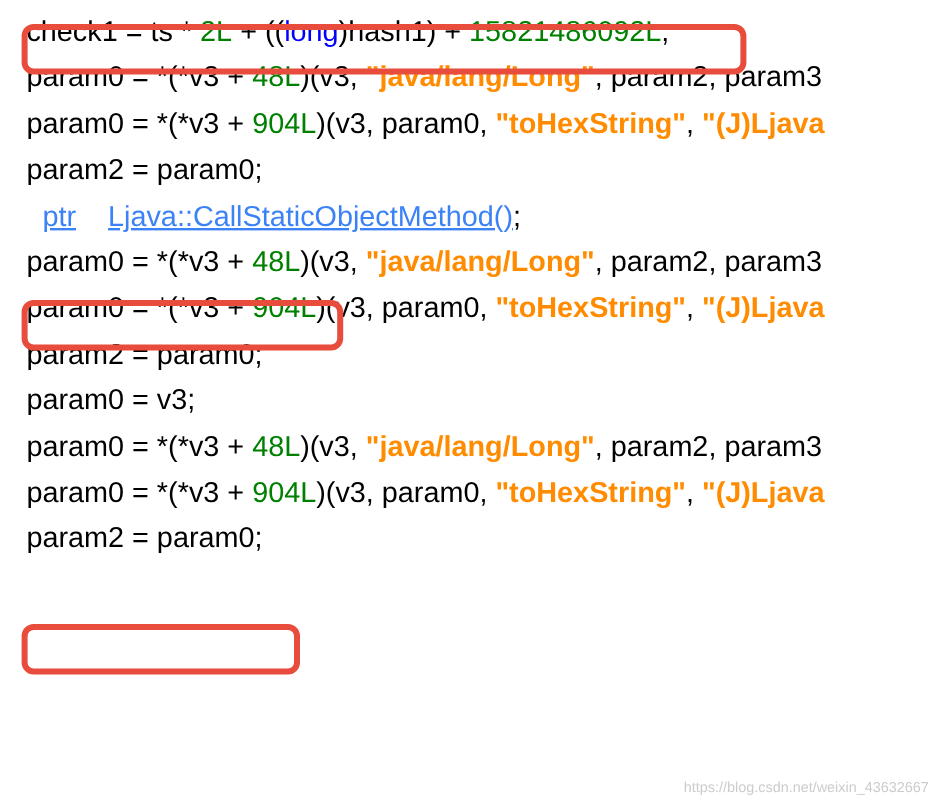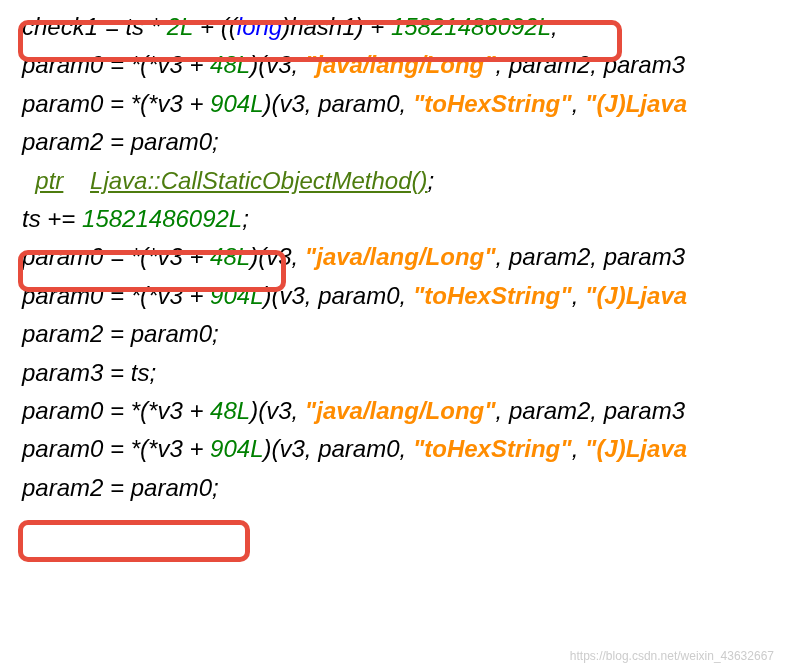--- a/index.html
+++ b/index.html
@@ -11,27 +11,26 @@
       width: 786px;
       height: 671px;
       overflow: hidden;
       position: relative;
     }
     .code-container { position: relative; }
     .line {
       white-space: pre;
       line-height: 1.6;
       position: relative;
-      font-style: italic;
     }
     .indent { display: inline-block; width: 12px; }
     .kw-num { color: #008000; font-weight: 500; }
     .kw-type { color: #0000ff; }
     .kw-str { color: #ff8c00; font-weight: 600; }
-    .kw-link { color: #4d7c0f; text-decoration: underline; }
+    .kw-link { color: #3b82f6; text-decoration: underline; }
     .plain { color: #000; }
     .highlight-box {
       position: absolute;
       border: 5px solid #e74c3c;
       border-radius: 10px;
       pointer-events: none;
       z-index: 5;
     }
     .hl1 { top: 12px; left: 8px; width: 604px; height: 42px; }
     .hl2 { top: 242px; left: 8px; width: 268px; height: 42px; }
@@ -60,30 +59,29 @@
 
   <div class="line"><span class="indent"></span><span class="plain">param0 = *(*v3 + </span><span class="kw-num">48L</span><span class="plain">)(v3, </span><span class="kw-str">"java/lang/Long"</span><span class="plain">, param2, param3</span></div>
 
   <div class="line"><span class="indent"></span><span class="plain">param0 = *(*v3 + </span><span class="kw-num">904L</span><span class="plain">)(v3, param0, </span><span class="kw-str">"toHexString"</span><span class="plain">, </span><span class="kw-str">"(J)Ljava</span></div>
 
   <div class="line"><span class="indent"></span><span class="plain">param2 = param0;</span></div>
 
 
   <div class="line"><span class="indent"></span>  <span class="kw-link">ptr</span><span class="plain">    </span><span class="kw-link">Ljava::CallStaticObjectMethod()</span><span class="plain">;</span></div>
 
-  <div class="line"><span class="indent"></span><span class="plain">ts += </span><span class="kw-num">15821486092L</span><span class="plain">;</span></div>
 
   <div class="line"><span class="indent"></span><span class="plain">param0 = *(*v3 + </span><span class="kw-num">48L</span><span class="plain">)(v3, </span><span class="kw-str">"java/lang/Long"</span><span class="plain">, param2, param3</span></div>
 
   <div class="line"><span class="indent"></span><span class="plain">param0 = *(*v3 + </span><span class="kw-num">904L</span><span class="plain">)(v3, param0, </span><span class="kw-str">"toHexString"</span><span class="plain">, </span><span class="kw-str">"(J)Ljava</span></div>
 
   <div class="line"><span class="indent"></span><span class="plain">param2 = param0;</span></div>
 
+  <div class="line"><span class="indent"></span><span class="plain">param0 = v3;</span></div>
 
-  <div class="line"><span class="indent"></span><span class="plain">param3 = ts;</span></div>
 
 
 
 
   <div class="line"><span class="indent"></span><span class="plain">param0 = *(*v3 + </span><span class="kw-num">48L</span><span class="plain">)(v3, </span><span class="kw-str">"java/lang/Long"</span><span class="plain">, param2, param3</span></div>
 
   <div class="line"><span class="indent"></span><span class="plain">param0 = *(*v3 + </span><span class="kw-num">904L</span><span class="plain">)(v3, param0, </span><span class="kw-str">"toHexString"</span><span class="plain">, </span><span class="kw-str">"(J)Ljava</span></div>
 
   <div class="line"><span class="indent"></span><span class="plain">param2 = param0;</span></div>
 

